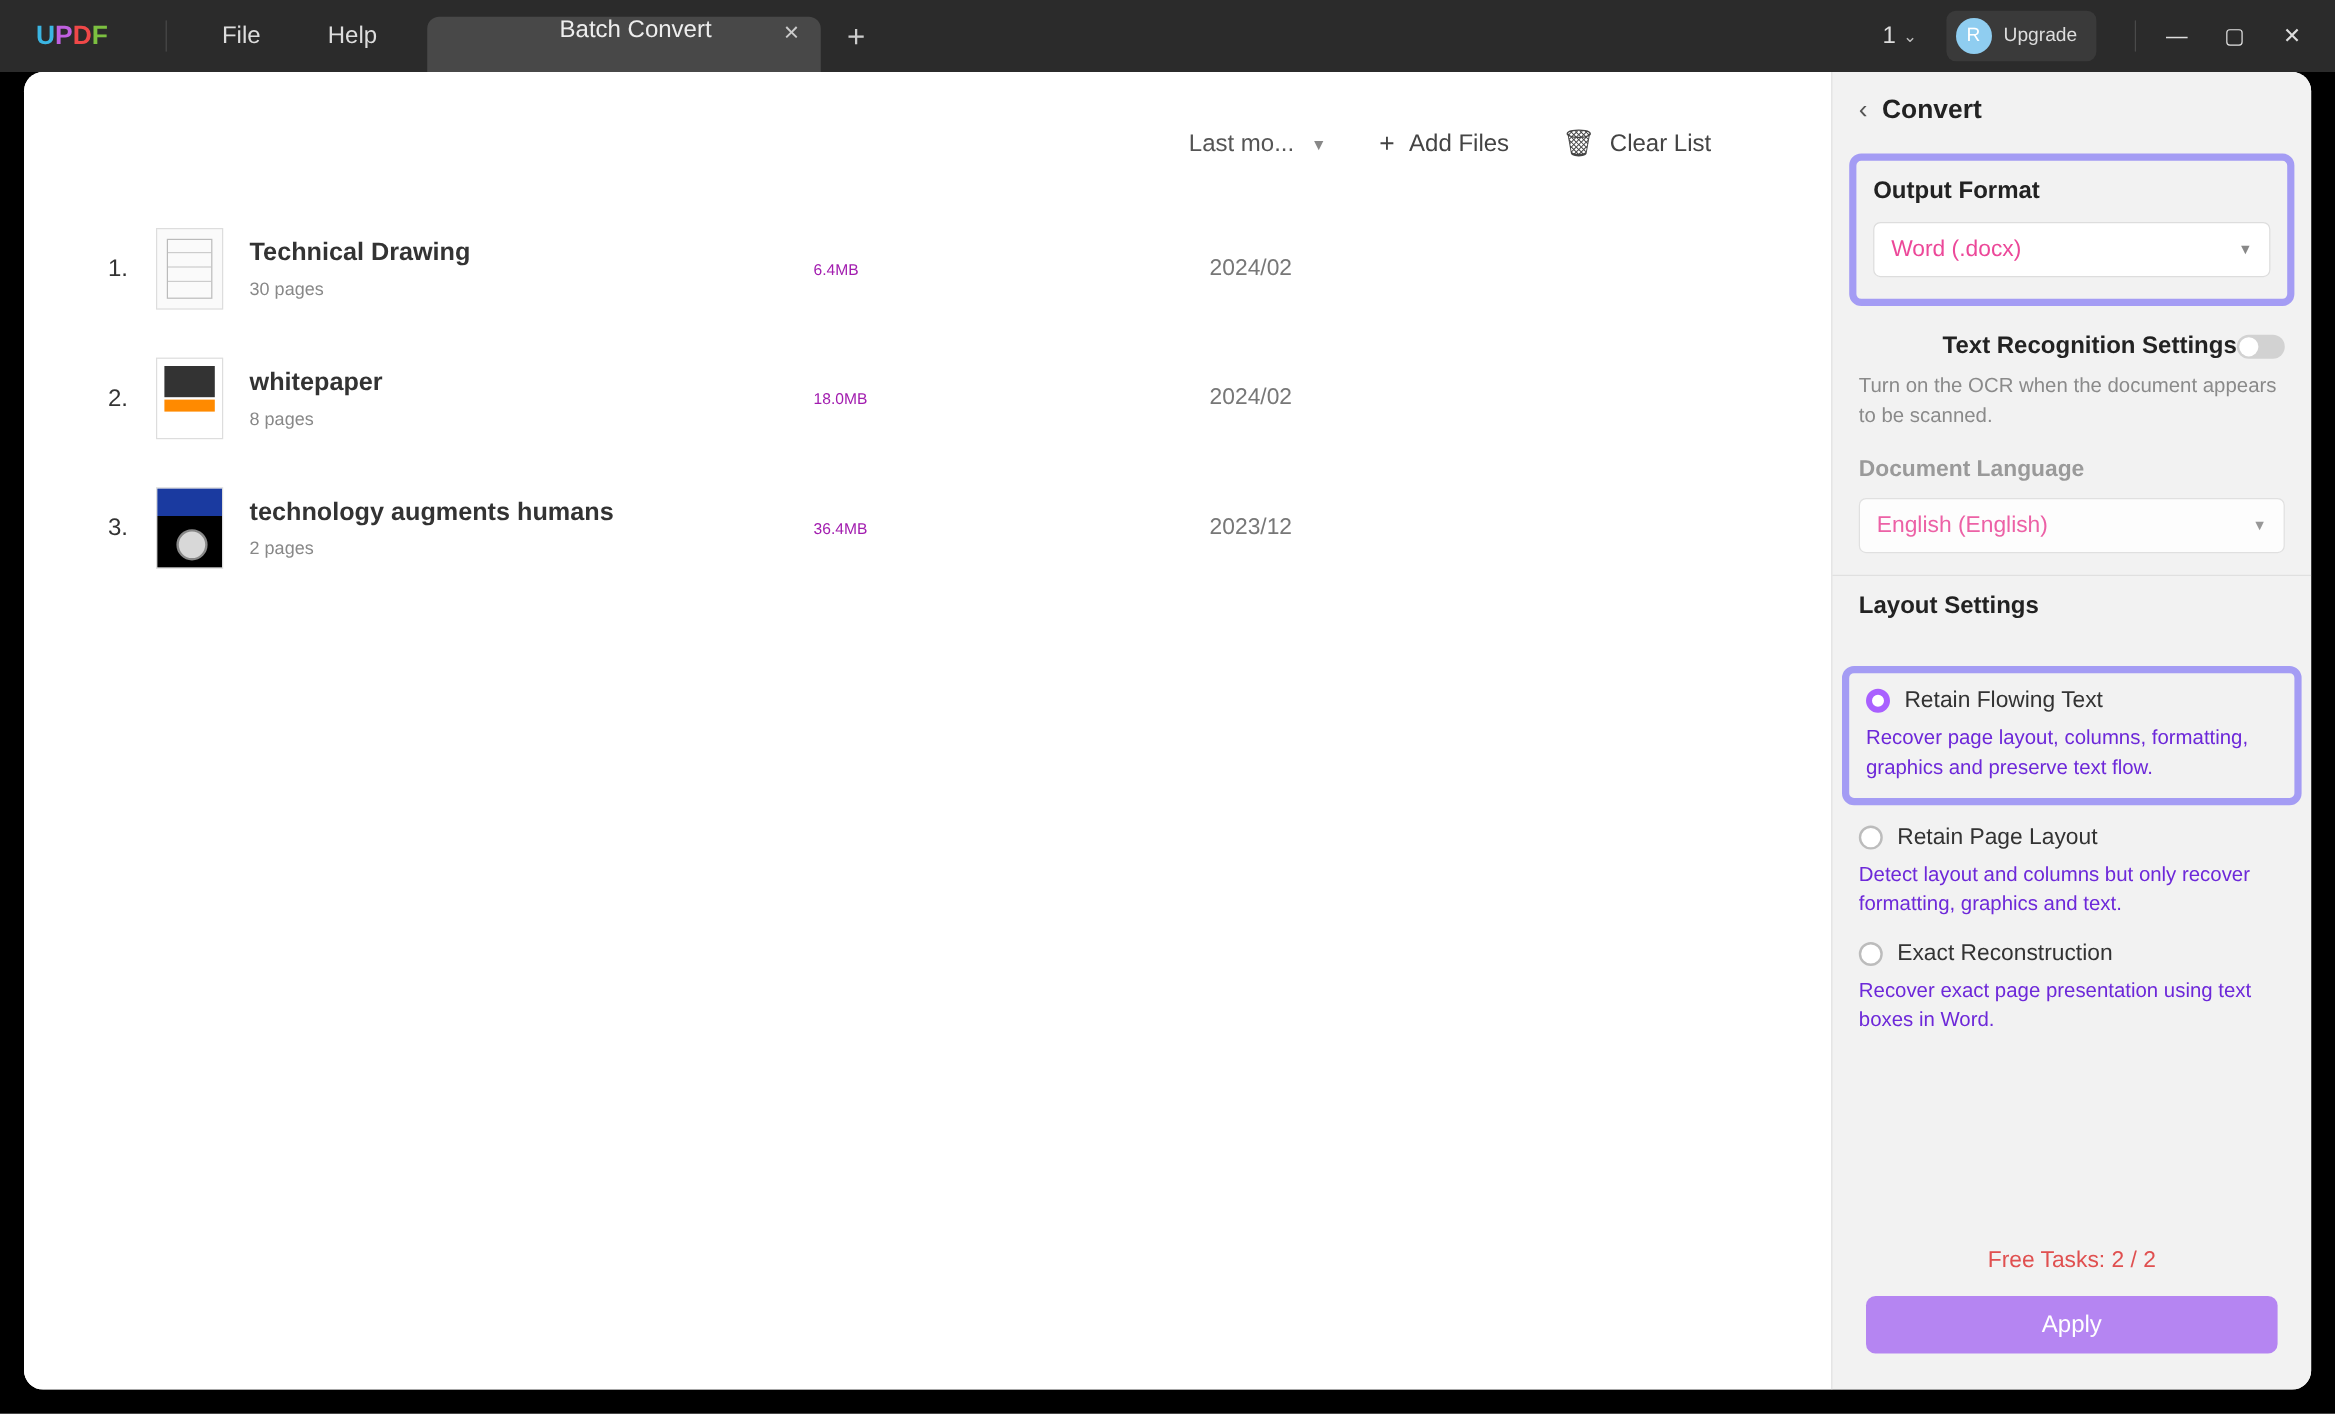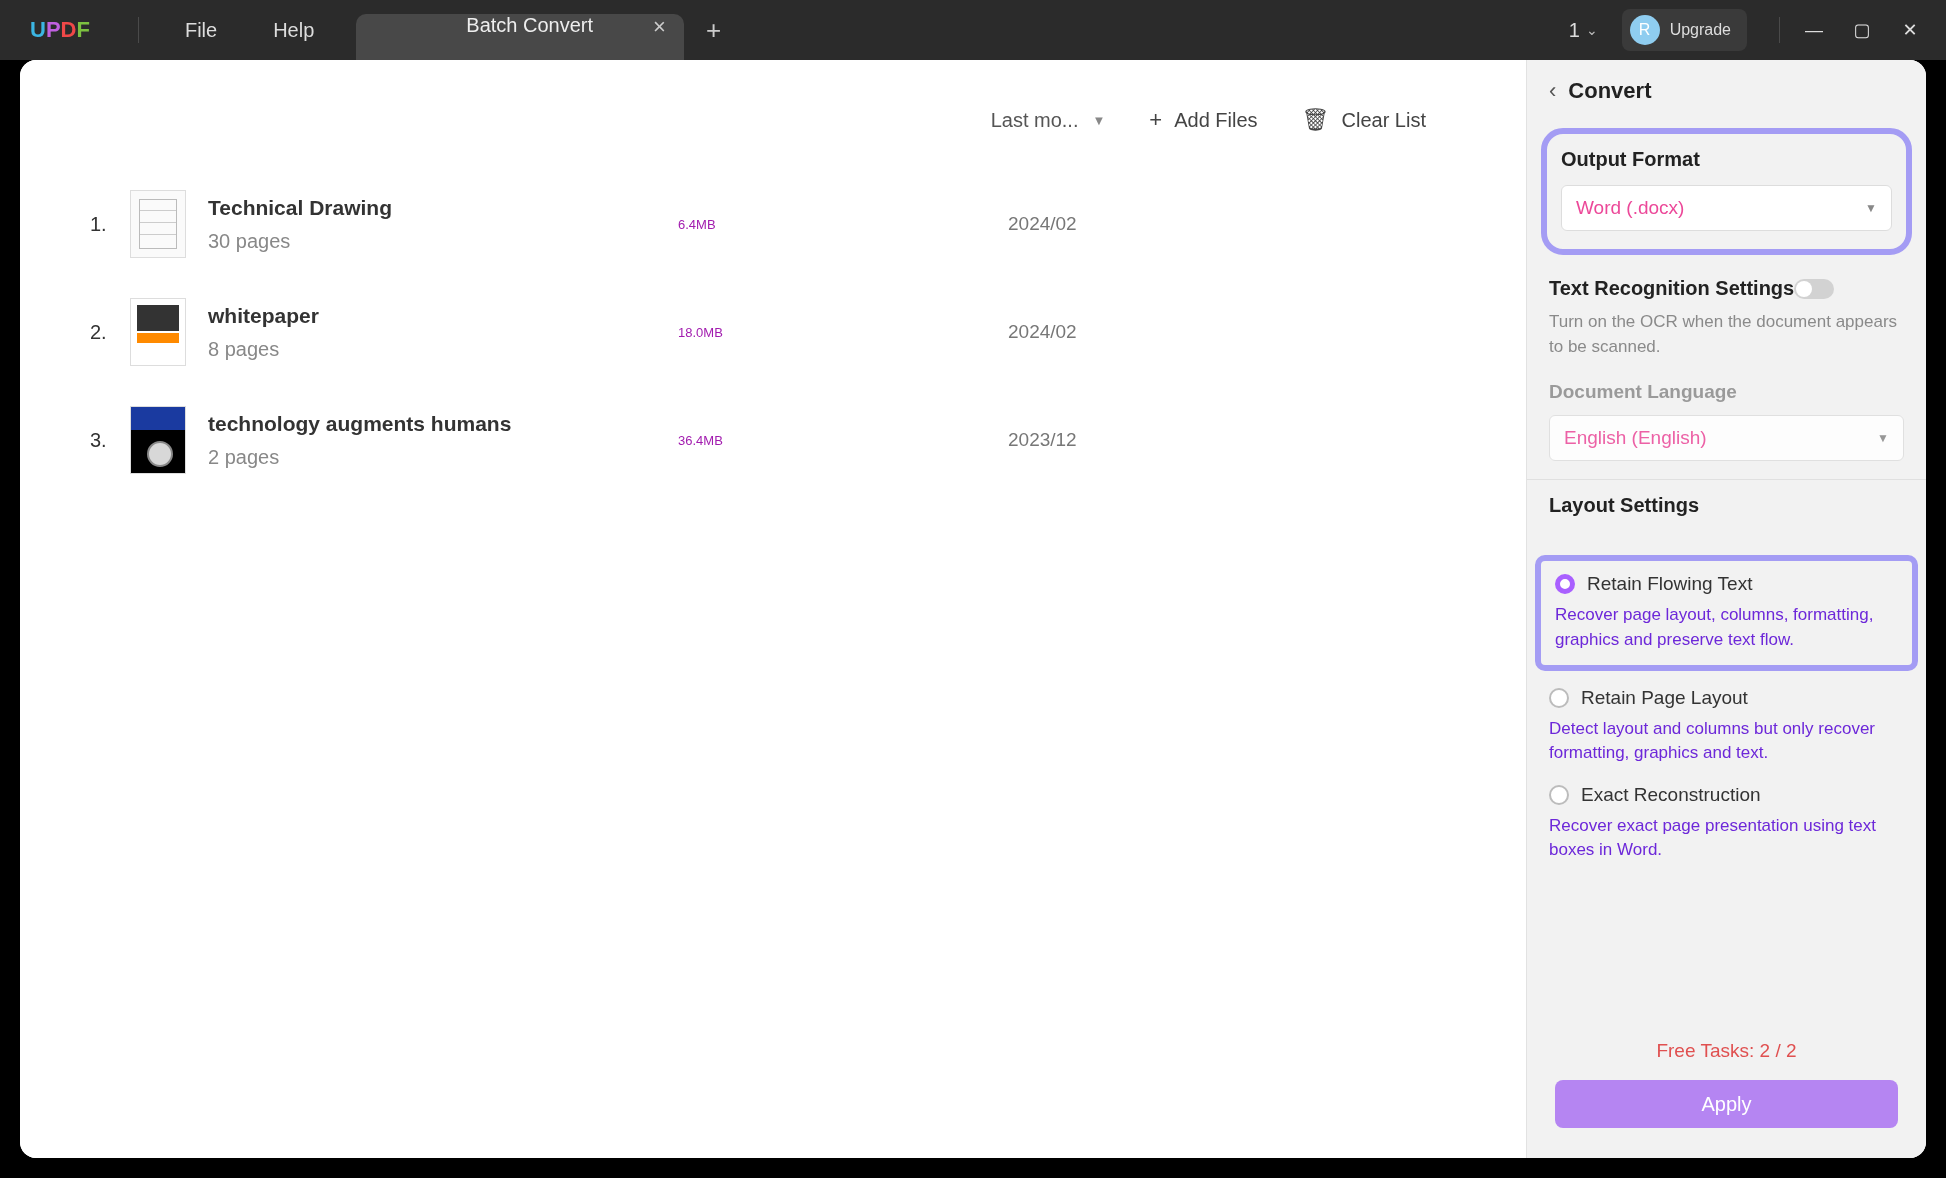--- a/index.html
+++ b/index.html
@@ -33,34 +33,34 @@
 .idx{width:40px;font-size:20px;color:#333}
 .thumb{width:56px;height:68px;background:#fafafa;border:1px solid #ddd;margin-right:22px;position:relative;overflow:hidden}
 .th-tech::after{content:"";position:absolute;inset:8px;border:1px solid #bbb;background:linear-gradient(#ccc,#ccc) 0 10px/100% 1px no-repeat,linear-gradient(#ccc,#ccc) 0 22px/100% 1px no-repeat,linear-gradient(#ccc,#ccc) 0 34px/100% 1px no-repeat}
 .th-wp{background:linear-gradient(#fff 0 30%,#fff 30%);}
 .th-wp::before{content:"";position:absolute;left:6px;top:6px;right:6px;height:26px;background:#333}
 .th-wp::after{content:"";position:absolute;left:6px;top:34px;right:6px;height:10px;background:#ff8a00}
 .th-ai{background:linear-gradient(180deg,#1a3aa0 0 35%,#000 35% 100%)}
 .th-ai::after{content:"";position:absolute;left:16px;top:34px;width:22px;height:22px;border-radius:50%;background:#d8d8d8;border:2px solid #888}
 .finfo{flex:0 0 470px}
 .fname{font-size:21px;font-weight:600;color:#333;margin-bottom:10px}
-.fpages{font-size:20px;color:#888}
+.fpages{font-size:15px;color:#888}
 .fsize{flex:0 0 330px;color:#a21caf;font-size:13px}
 .fdate{flex:0 0 200px;color:#777;font-size:19px}
 .sidebar{width:400px;background:#f2f2f2;border-left:1px solid #e2e2e2;display:flex;flex-direction:column;padding:18px 0 0;position:relative}
 .shdr{display:flex;align-items:center;gap:12px;padding:0 22px 18px}
 .back{font-size:22px;color:#555;cursor:pointer}
 .shdr h2{font-size:22px;font-weight:700;color:#222}
-.hlbox{margin:6px 14px 14px;border:6px solid #a49cf4;border-radius:22px;padding:14px 14px 18px;background:#f2f2f2}
+.hlbox{margin:6px 14px 14px;border:6px solid #a49cf4;border-radius:10px;padding:14px 14px 18px;background:#f2f2f2}
 .sec-title{font-size:20px;font-weight:700;color:#222;margin-bottom:14px}
 .dd{background:#fff;border:1px solid #ddd;border-radius:6px;height:46px;display:flex;align-items:center;padding:0 14px;justify-content:space-between;cursor:pointer}
 .dd span{font-size:19px;color:#ec4899}
 .dd .caret{color:#888;font-size:12px}
 .section{padding:8px 22px 18px;border-bottom:1px solid #e0e0e0}
-.sec-row{display:flex;align-items:center;justify-content:flex-start}
+.sec-row{display:flex;align-items:center;justify-content:flex-end}
 .toggle{width:40px;height:20px;background:#d2d2d2;border-radius:10px;position:relative;cursor:pointer}
 .toggle::after{content:"";position:absolute;left:2px;top:2px;width:16px;height:16px;background:#fff;border-radius:50%}
 .hint{font-size:17px;color:#8a8a8a;margin-top:10px;line-height:1.45}
 .subt{font-size:19px;color:#9a9a9a;margin-top:22px;margin-bottom:12px;font-weight:600}
 .dd.disabled{background:#fff;opacity:.85}
 .section.layout{border-bottom:none;padding-top:14px}
 .radio-hl{margin:6px 8px 10px 8px;border:6px solid #a49cf4;border-radius:10px;padding:12px 14px;background:#f2f2f2}
 .radio{display:flex;align-items:center;gap:12px;cursor:pointer}
 .rdot{width:20px;height:20px;border-radius:50%;border:5px solid #a960ff;background:#fff}
 .rdot.empty{border:2px solid #bcbcbc}

